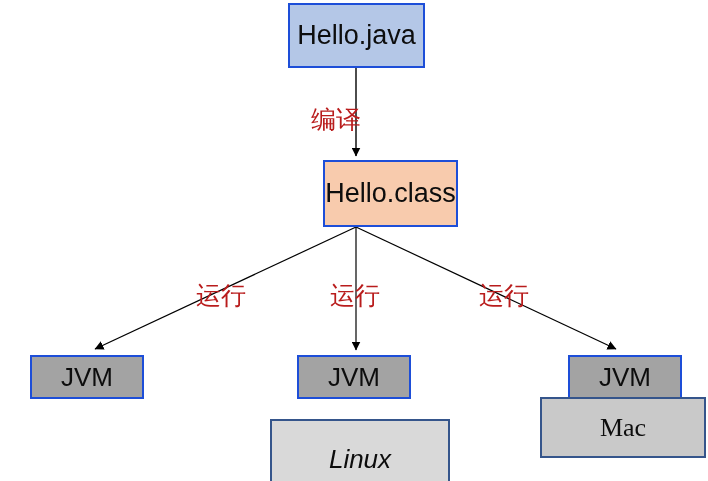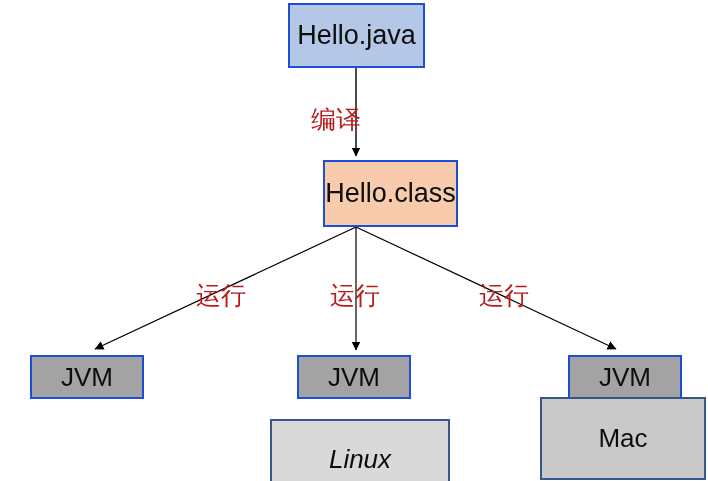--- a/index.html
+++ b/index.html
@@ -42,21 +42,21 @@
     background: #d9d9d9;
     border-color: #35558b;
     font-size: 26px;
     z-index: 2;
   }
   .vm-left   { left: 30px;  top: 355px; }
   .vm-middle { left: 297px; top: 355px; }
   .vm-right  { left: 568px; top: 355px; }
   .os-left   { left: 1px;   top: 397px; width: 166px; }
   .os-middle { left: 270px; top: 419px; width: 180px; font-style: italic; }
-  .os-right  { left: 540px; top: 397px; width: 166px; height: 83px; background: #c9c9c9; }
+  .os-right  { left: 540px; top: 397px; width: 166px; height: 61px; background: #c9c9c9; font-family: Liberation Serif, serif; }
   .edge-label {
     position: absolute;
     width: 80px;
     text-align: center;
     font-size: 25px;
     line-height: 30px;
     color: #b91c1c;
     z-index: 3;
     white-space: nowrap;
   }

